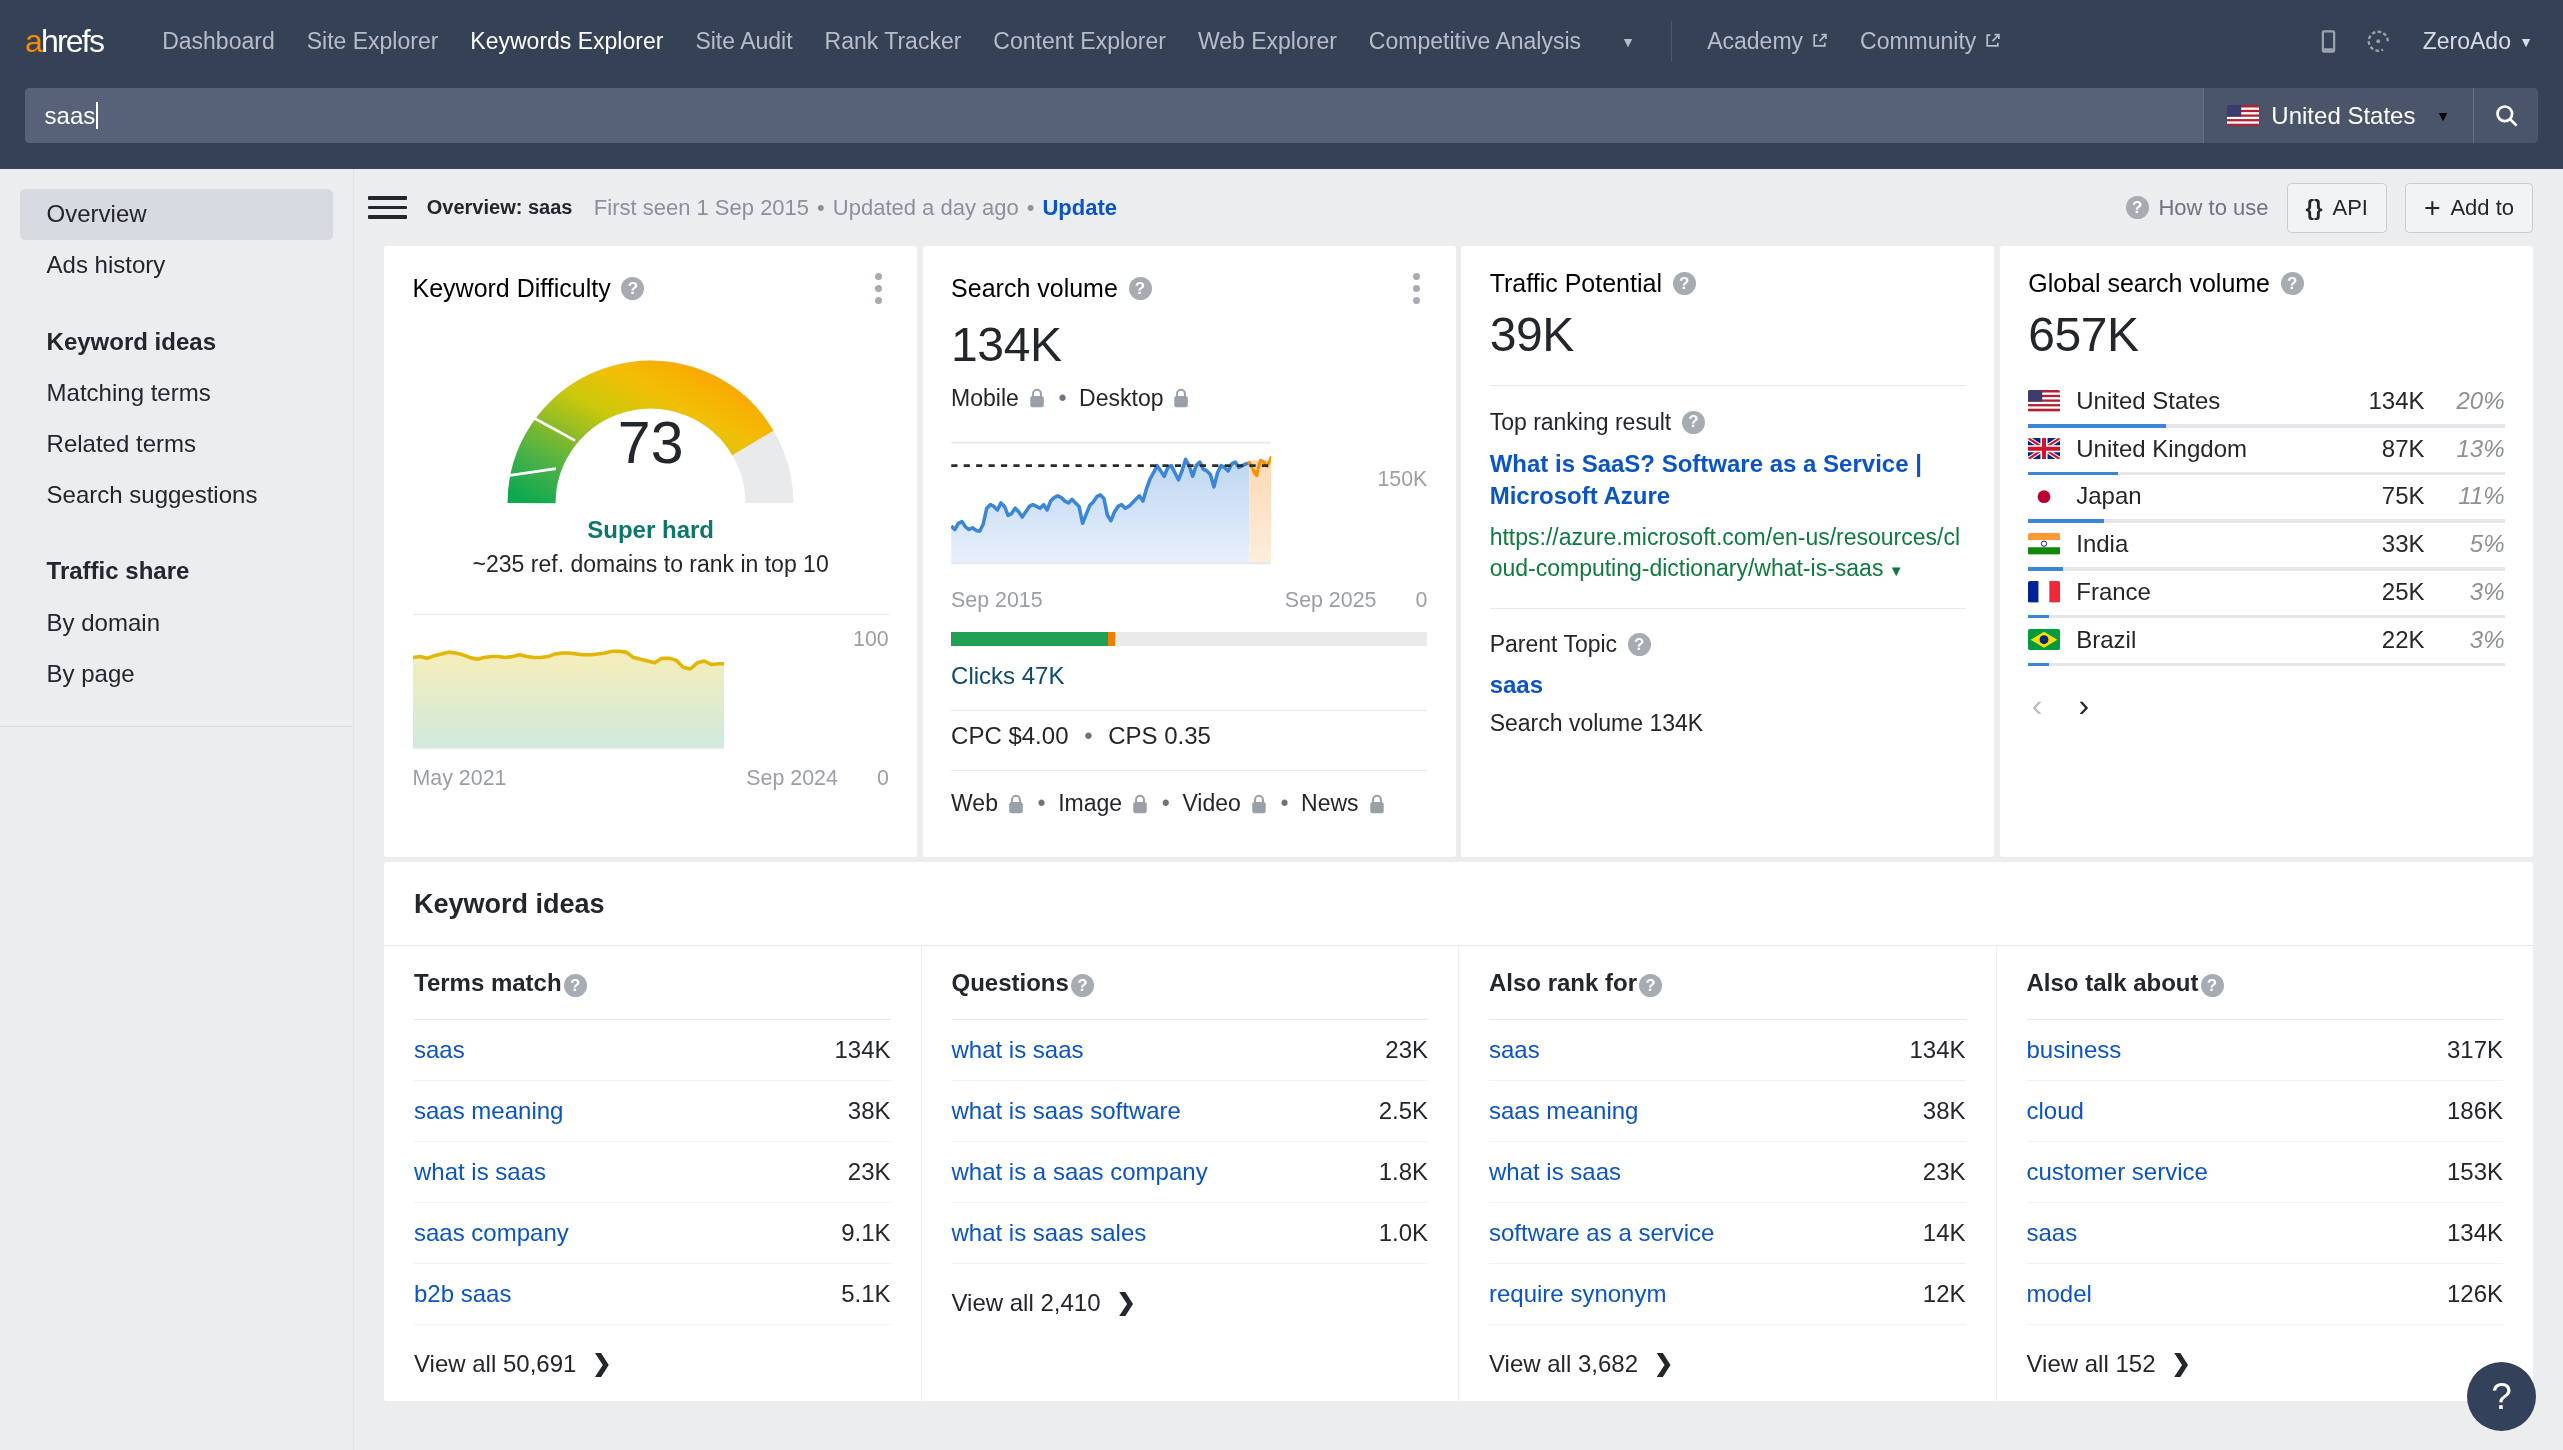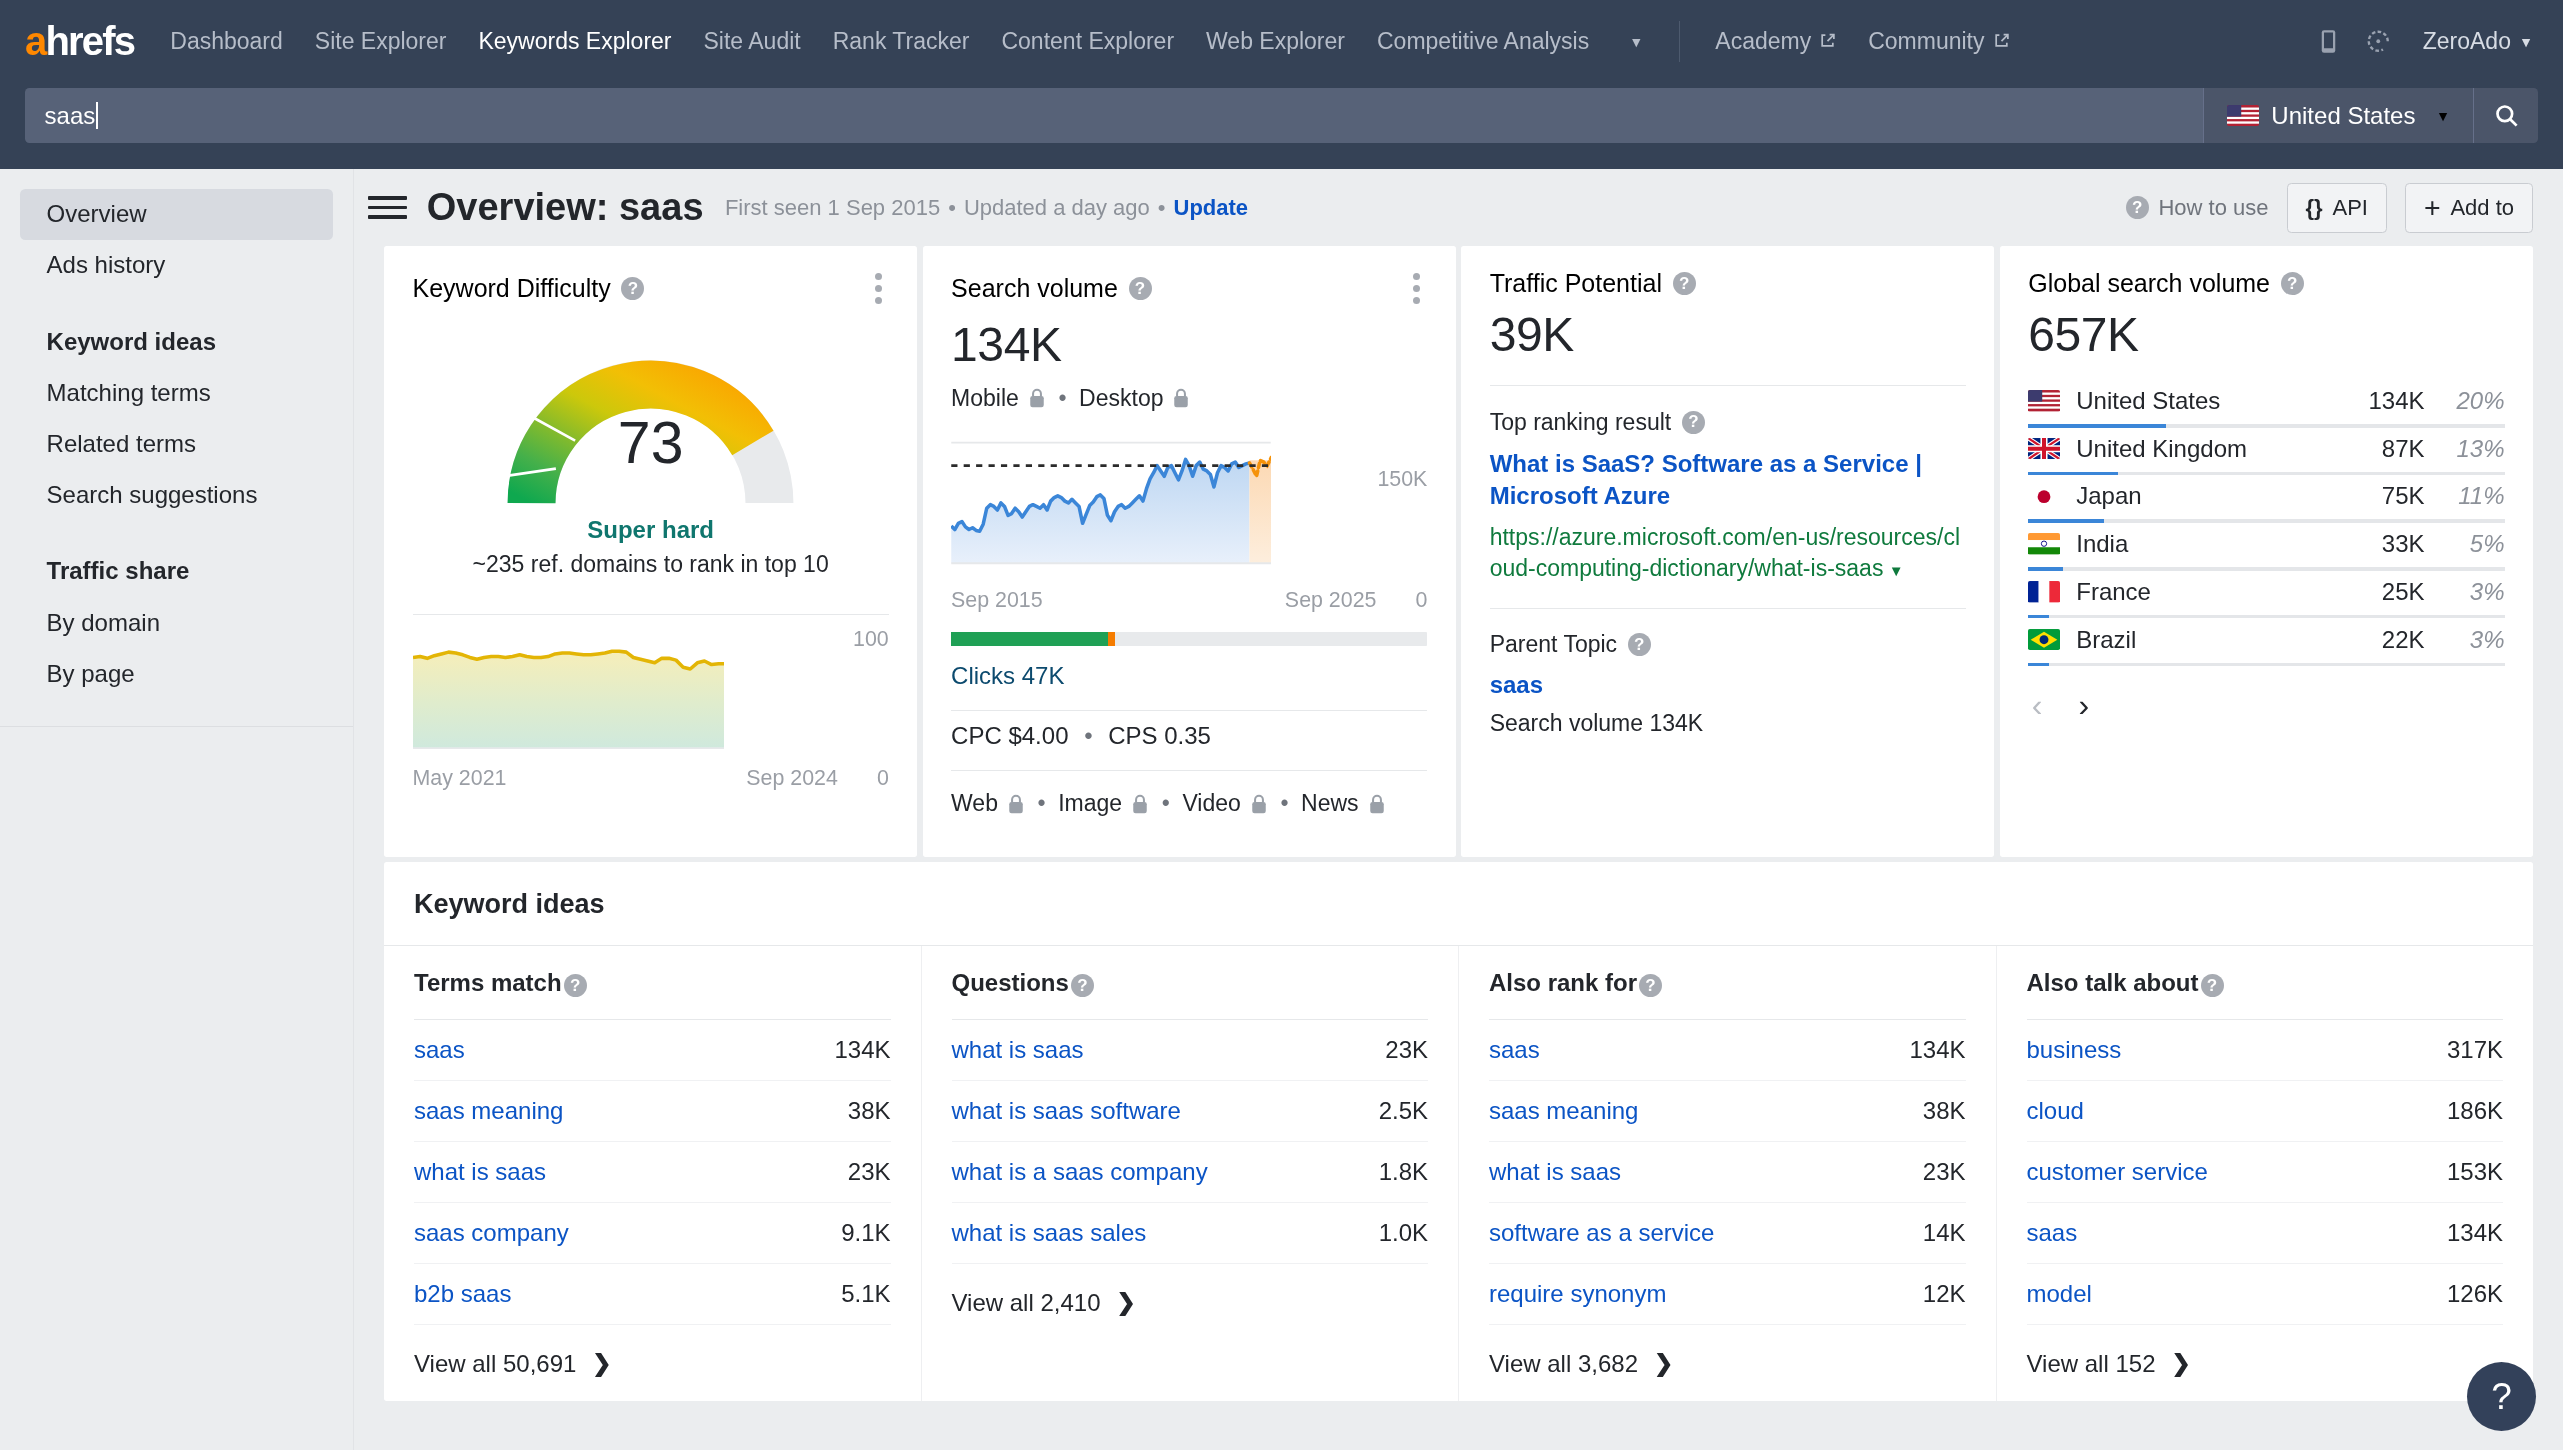--- a/index.html
+++ b/index.html
@@ -14,22 +14,22 @@
   
   .topnav {
     height: 82px;
     background: #354256;
     display: flex;
     align-items: center;
     padding: 0 30px 0 25px;
     position: relative;
   }
   .logo {
-    font-size: 40px; font-weight: bold; letter-spacing: -1.8px;
-    color: #ffffff; margin-right: 20px; line-height: 1; user-select: none;
+    font-size: 32px; font-weight: normal; letter-spacing: -1.8px;
+    color: #ffffff; margin-right: 43px; line-height: 1; user-select: none;
   }
   .logo .a { color: #ff8800; }
   .nav-links { display: flex; align-items: center; gap: 0px; }
   .nav-link {
     color: #b6bdc9; font-size: 23px; padding: 9px 16px; white-space: nowrap;
     cursor: pointer;
   }
   .nav-link.active { color: #ffffff; }
   .nav-caret {
     display: inline-block; margin-left: 8px; font-size: 14.2px; vertical-align: 1.8px;
@@ -99,21 +99,21 @@
   .side-divider { height: 0.9px; background: #dcdee1; margin: 27px 0 16px 0; }
 
   
   .main { flex: 1; background: #ebedef; overflow: hidden; position: relative; }
 
   .page-head {
     height: 77px; display: flex; align-items: center; padding: 0 30px 0 14.2px;
   }
   .hamburger { width: 39px; height: 39px; display:flex; flex-direction: column; justify-content: center; gap: 6.2px; cursor: pointer; margin-right: 19.6px;}
   .hamburger span { display:block; height: 3.6px; background: #23262b; border-radius: 0.9px;}
-  .page-title { font-size: 38px; font-weight: bold; color: #23262b; white-space: nowrap;}
+  .page-title { font-size: 20px; font-weight: bold; color: #23262b; white-space: nowrap;}
   .page-meta { font-size: 22px; color: #8c9199; margin-left: 21.4px; white-space: nowrap; }
   .page-meta .dot { margin: 0 8px; }
   .page-meta .update-link { color: #0b54c5; font-weight: bold; cursor: pointer; }
   .head-right { margin-left: auto; display: flex; align-items: center; gap: 18px; }
   .howto { display:flex; align-items:center; gap: 9.8px; color: #6f747c; font-size: 22px; cursor: pointer; white-space: nowrap;}
   .hbtn {
     display: flex; align-items: center; gap: 9.8px; height: 50px; padding: 0 18px;
     border: 0.9px solid #c9ccd1; border-radius: 4.4px; background: #f2f3f5;
     font-size: 22px; color: #23262b; cursor: pointer; white-space: nowrap;
   }

